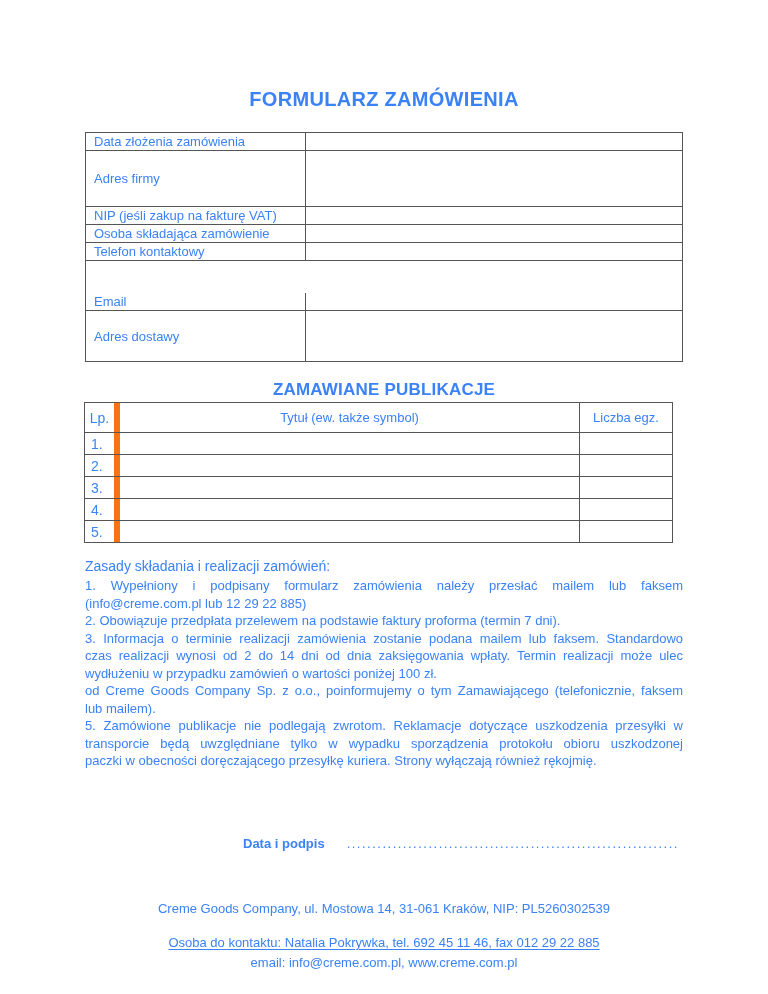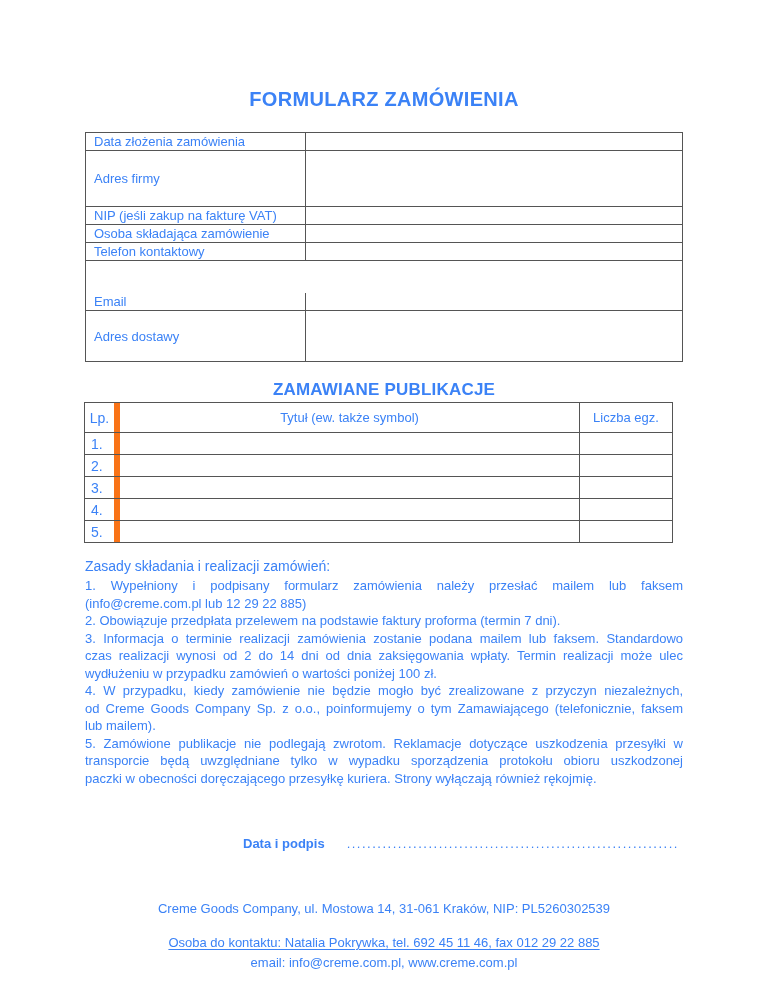--- a/index.html
+++ b/index.html
@@ -177,21 +177,20 @@
 
   <div class="terms">
     <div class="terms-heading">Zasady składania i realizacji zamówień:</div>
     <div id="terms-body">
         <div class="tl jl">1. Wypełniony i podpisany formularz zamówienia należy przesłać mailem lub faksem</div>
         <div class="tl">(info@creme.com.pl lub 12 29 22 885)</div>
         <div class="tl">2. Obowiązuje przedpłata przelewem na podstawie faktury proforma (termin 7 dni).</div>
         <div class="tl jl">3. Informacja o terminie realizacji zamówienia zostanie podana mailem lub faksem. Standardowo</div>
         <div class="tl jl">czas realizacji wynosi od 2 do 14 dni od dnia zaksięgowania wpłaty. Termin realizacji może ulec</div>
         <div class="tl">wydłużeniu w przypadku zamówień o wartości poniżej 100 zł.</div>
-        <div class="tl jl">4. W przypadku, kiedy zamówienie nie będzie mogło być zrealizowane z przyczyn niezależnych,</div>
         <div class="tl jl">od Creme Goods Company Sp. z o.o., poinformujemy o tym Zamawiającego (telefonicznie, faksem</div>
         <div class="tl">lub mailem).</div>
         <div class="tl jl">5. Zamówione publikacje nie podlegają zwrotom. Reklamacje dotyczące uszkodzenia przesyłki w</div>
         <div class="tl jl">transporcie będą uwzględniane tylko w wypadku sporządzenia protokołu obioru uszkodzonej</div>
         <div class="tl">paczki w obecności doręczającego przesyłkę kuriera. Strony wyłączają również rękojmię.</div>
       </div>
   </div>
 
   <div class="signature">
     <span class="sig-label">Data i podpis</span>

